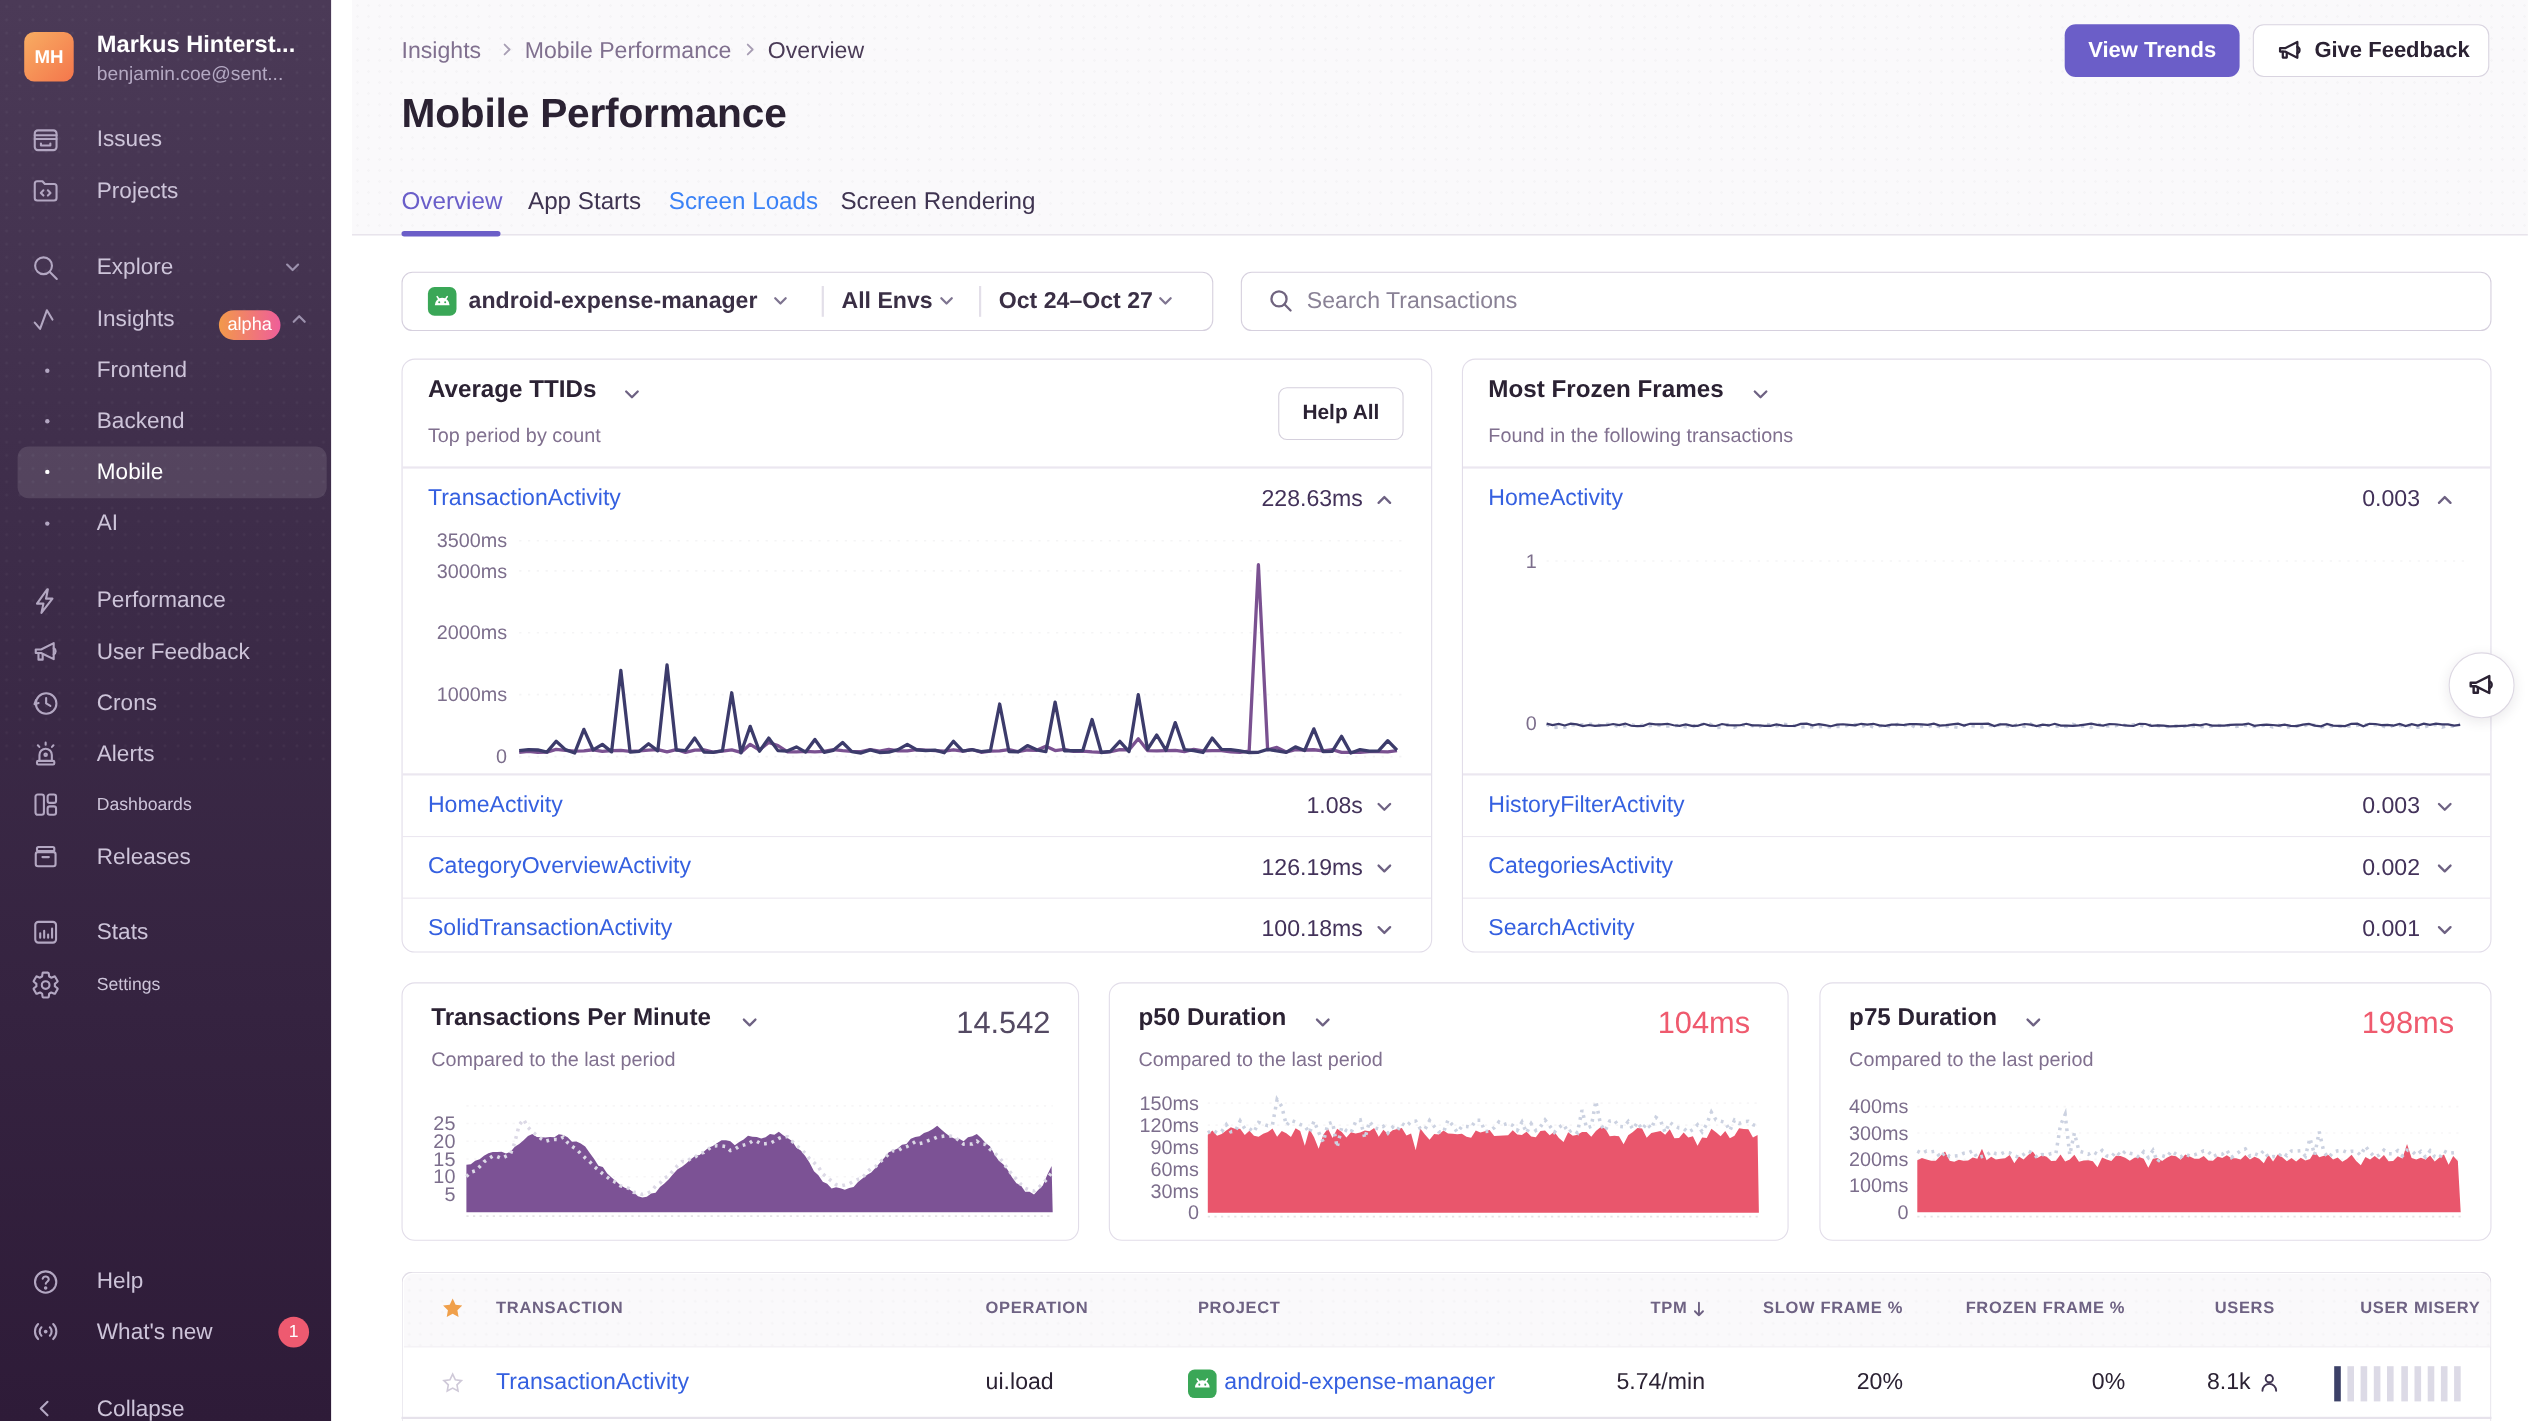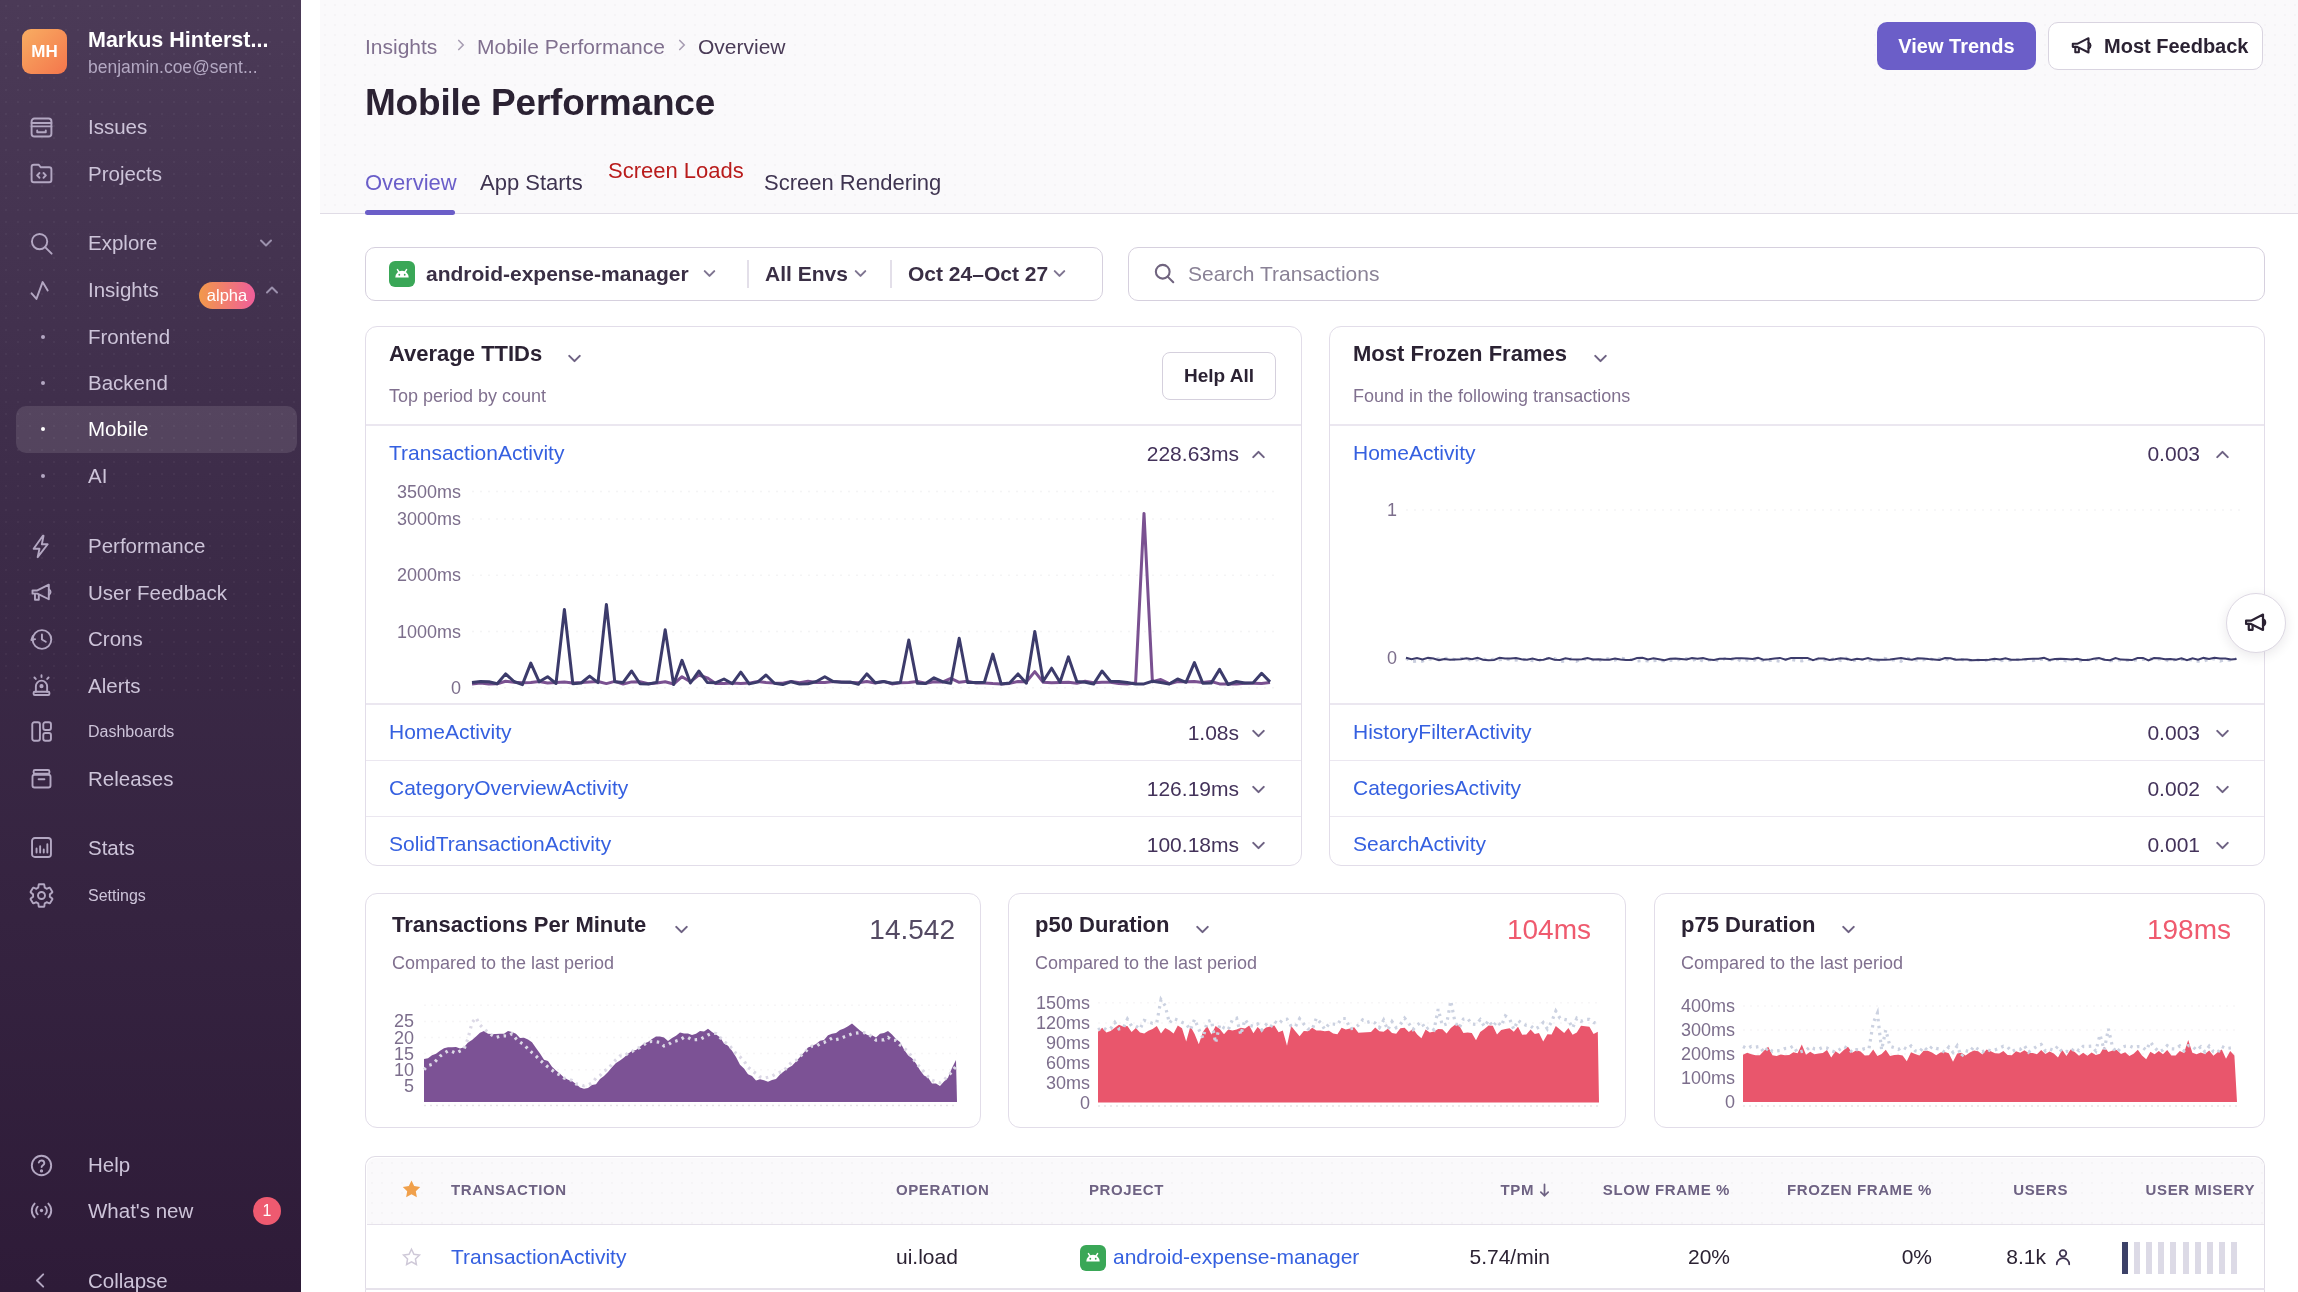--- a/index.html
+++ b/index.html
@@ -126,25 +126,25 @@
       <path d="M9 6l6 6-6 6"></path>
     </svg></div>
 <div class="abs" style="left:698px;top:35px;font-size:21px;color:#4a3b57">Overview</div>
 <div class="abs" style="left:1877px;top:22px;width:159px;height:48px;border-radius:10px;background:#6b5ec8;color:#fff;font-weight:700;font-size:20px;text-align:center;line-height:48px">View Trends</div>
 <div class="abs" style="left:2048px;top:22px;width:215px;height:48px;border-radius:10px;background:#fff;border:1.5px solid #d9d4e0;box-sizing:border-box"></div>
 <div class="abs" style="left:2069px;top:33px"><svg width="26" height="26" viewBox="0 0 24 24" fill="none" stroke="#2b2233" stroke-width="1.9" stroke-linecap="round" stroke-linejoin="round">
       <path d="M3.5 10h4.2L18 4.8V18l-10.3-5.2H3.5V10z"></path>
       <path d="M5.8 12.8v5h3.3v-3.9"></path>
       <path d="M18 8.9a2.9 2.9 0 0 1 0 5.4"></path>
     </svg></div>
-<div class="abs" style="left:2104px;top:22px;height:48px;line-height:48px;font-weight:700;font-size:20px;color:#2b2233">Most Feedback</div>
+<div class="abs" style="left:2104px;top:22px;height:48px;line-height:48px;font-weight:700;font-size:20px;color:#2b2233">Give Feedback</div>
 <div class="abs" style="left:365px;top:82px;font-size:37px;font-weight:700;color:#2b2233;letter-spacing:-0.2px">Mobile Performance</div>
 <div class="abs" style="left:365px;top:170px;font-size:22px;color:#6a5ec9">Overview</div>
 <div class="abs" style="left:480px;top:170px;font-size:22px;color:#3f3451">App Starts</div>
-<div class="abs" style="left:608px;top:158px;font-size:22px;color:#b91c1c">Screen Loads</div>
+<div class="abs" style="left:608px;top:170px;font-size:22px;color:#3b82f6">Screen Loads</div>
 <div class="abs" style="left:764px;top:170px;font-size:22px;color:#3f3451">Screen Rendering</div>
 <div class="abs" style="left:365px;top:210px;width:90px;height:5px;border-radius:3px;background:#6b5ec8"></div>
 
 <div class="abs" style="left:365px;top:247px;width:738px;height:54px;border:1.5px solid #d6d0de;border-radius:10px;background:#fff;box-sizing:border-box"></div>
 <div class="abs" style="left:389px;top:261px"><span style="display:inline-block;width:26px;height:26px;border-radius:6px;background:#3aa757;position:relative;vertical-align:middle">
 <svg width="26" height="26" viewBox="0 0 24 24" style="position:absolute;left:0;top:0">
 <path d="M5.8 15.2a6.2 6.2 0 0 1 12.4 0z" fill="#fff"></path>
 <circle cx="9.5" cy="12.7" r="0.85" fill="#3aa757"></circle>
         <circle cx="14.5" cy="12.7" r="0.85" fill="#3aa757"></circle>
 <path d="M7.8 8l1.5 2.3M16.2 8l-1.5 2.3" stroke="#fff" stroke-width="1.4" stroke-linecap="round"></path>

